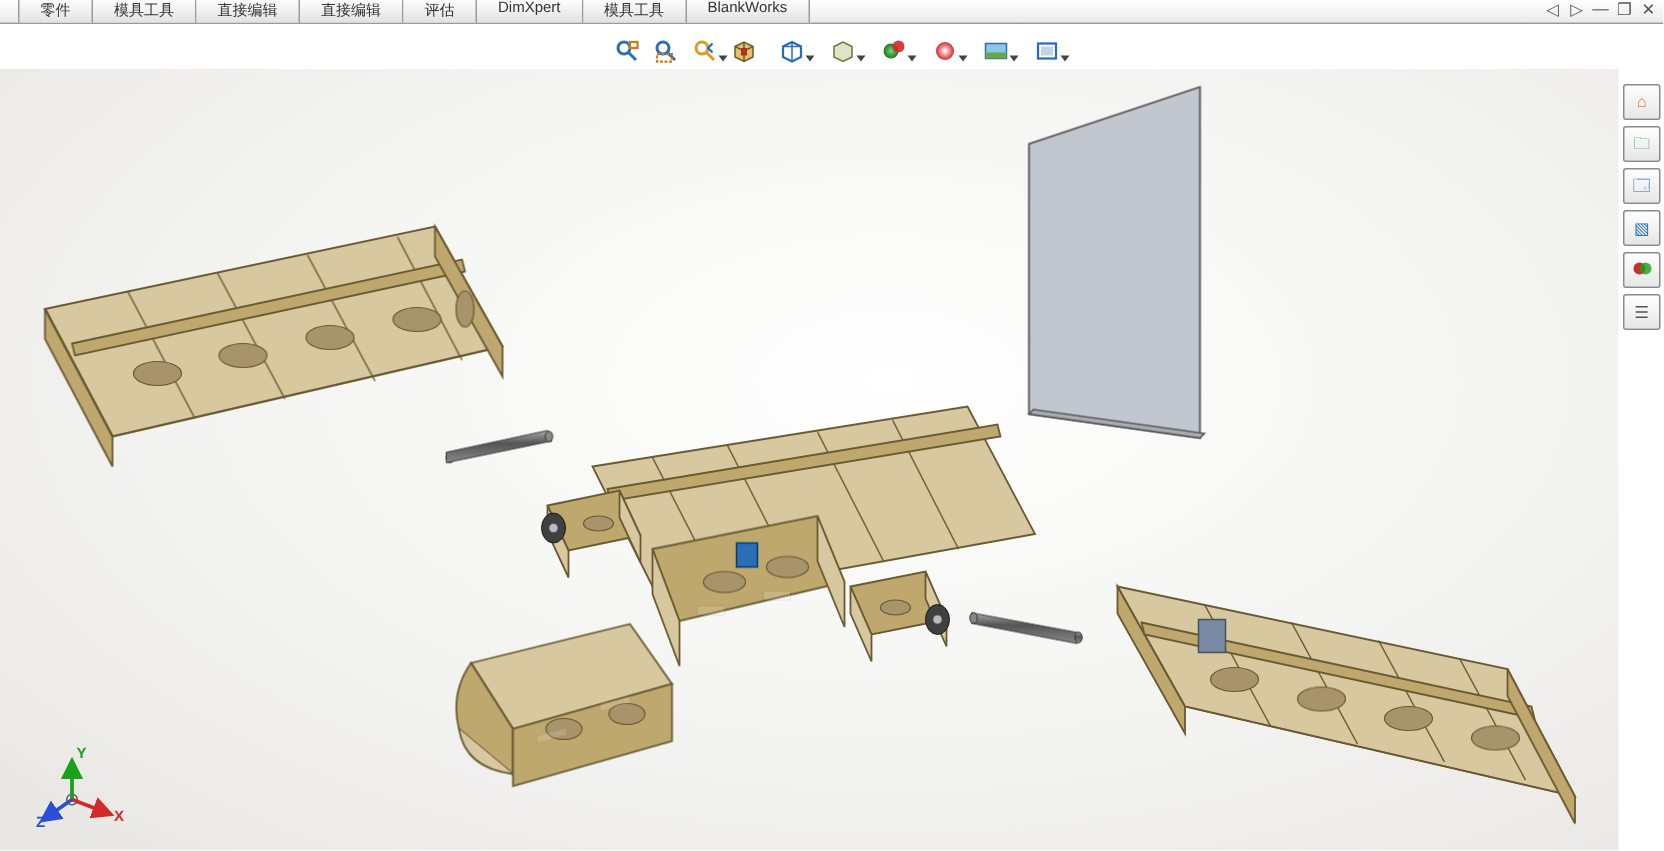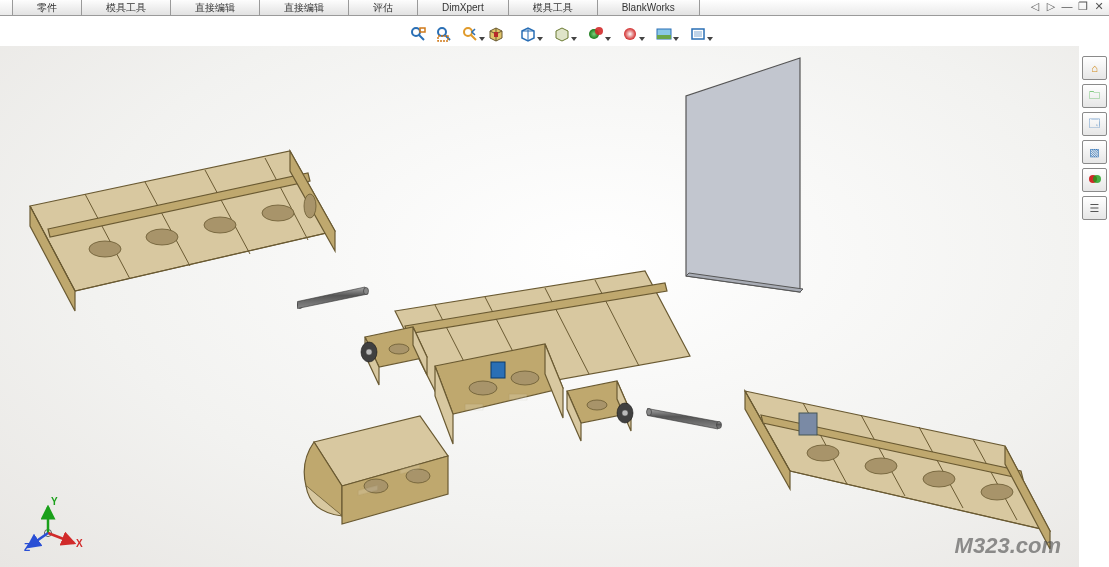--- a/index.html
+++ b/index.html
@@ -1,18 +1,18 @@
 <!DOCTYPE html>
 <html><head>
 <meta charset="utf-8">
 <style>
   * { box-sizing: border-box; }
   body { margin: 0; font-family: "Microsoft YaHei", Arial, sans-serif; font-size: 11px; width: 1109px; height: 567px; overflow: hidden; position: relative; background: #fff; }
   .tabs-row { position: absolute; top: 0; left: 0; right: 0; height: 16px; background: linear-gradient(#fff,#eaeaea); display: flex; align-items: stretch; border-bottom: 1px solid #9a9a9a; }
-  .tab { padding: 0 24px; border-right: 1px solid #9a9a9a; display: flex; align-items: center; color: #333; cursor: pointer; background: linear-gradient(#fdfdfd,#e2e2e2); font-size: 10px; white-space: nowrap; }
+  .tab { padding: 0 14px; border-right: 1px solid #9a9a9a; display: flex; align-items: flex-start; color: #333; cursor: pointer; background: linear-gradient(#fdfdfd,#e2e2e2); font-size: 10px; white-space: nowrap; }
   .tab:first-child { border-left: 1px solid #9a9a9a; margin-left: 12px; }
   .win-controls { position: absolute; right: 2px; top: -1px; display: flex; gap: 0; }
   .wc { width: 16px; height: 14px; display: flex; align-items: center; justify-content: center; cursor: pointer; color: #555; }
   .view-toolbar { position: absolute; top: 26px; left: 410px; display: flex; align-items: center; gap: 10px; }
   .vbtn { width: 16px; height: 16px; display: flex; align-items: center; justify-content: center; cursor: pointer; position: relative; }
   .caret { position: absolute; right: -7px; bottom: 1px; width: 0; height: 0; border-left: 3px solid transparent; border-right: 3px solid transparent; border-top: 4px solid #444; }
   .right-taskpane { position: absolute; right: 2px; top: 56px; width: 25px; display: flex; flex-direction: column; gap: 4px; }
   .rtab { width: 25px; height: 24px; border: 1px solid #8a8a8a; border-radius: 2px; background: linear-gradient(#fff,#e6e6e6); display: flex; align-items: center; justify-content: center; cursor: pointer; }
   .viewport { position: absolute; top: 46px; left: 0; right: 30px; bottom: 0; background: radial-gradient(ellipse at 55% 40%, #ffffff, #f2f2f0 60%, #e8e6e3); overflow: hidden; }
   .watermark { position: absolute; right: 18px; bottom: 8px; font-size: 22px; font-weight: 700; font-style: italic; color: #4a4a4a; opacity: 0.6; }
@@ -339,14 +339,13 @@
       <circle cx="24" cy="40" r="3.5" fill="#fff" stroke="#555"></circle>
       <line x1="24" y1="40" x2="24" y2="14" stroke="#1aa01a" stroke-width="2.5" marker-end="url(#ah-g)"></line>
       <line x1="24" y1="40" x2="50" y2="50" stroke="#d12a2a" stroke-width="2.5" marker-end="url(#ah-r)"></line>
       <line x1="24" y1="40" x2="4" y2="54" stroke="#2a4fd5" stroke-width="2.5" marker-end="url(#ah-b)"></line>
       <text x="27" y="12" class="axis-lbl" fill="#1aa01a">Y</text>
       <text x="52" y="54" class="axis-lbl" fill="#d12a2a">X</text>
       <text x="0" y="58" class="axis-lbl" fill="#2a4fd5">Z</text>
     </svg>
   </div>
 
-  <div class="watermark">M323.com</div>
 </div>
 
 </body></html>

